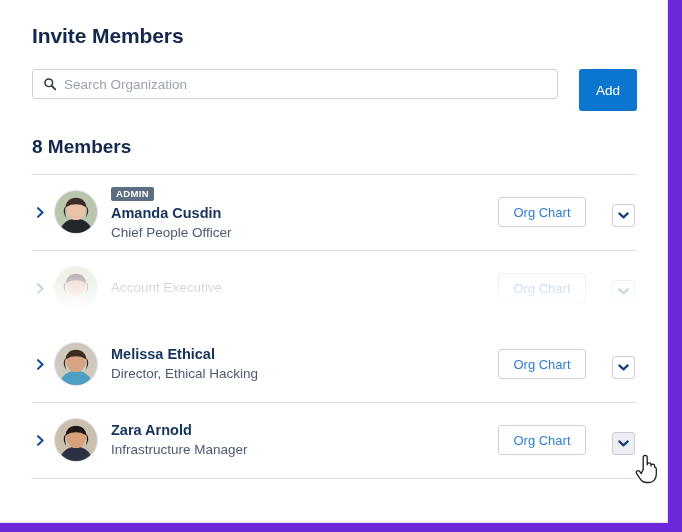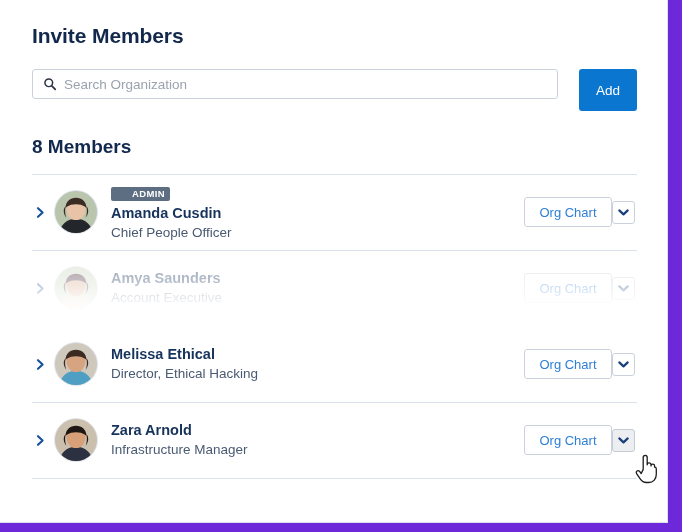--- a/index.html
+++ b/index.html
@@ -152,41 +152,41 @@
     min-width: 0;
     padding-left: 13px;
   }
   .role-badge {
     display: inline-block;
     background: #5d6d82;
     color: #ffffff;
     font-size: 9.5px;
     font-weight: bold;
     letter-spacing: 0.4px;
-    padding: 2px 5px 2px 21px;
+    padding: 2px 5px 2px 5px;
     border-radius: 2px;
     line-height: 1.1;
     margin-bottom: 3px;
   }
   .member-name {
     font-size: 14.5px;
     font-weight: bold;
     color: #16335c;
     line-height: 1.35;
   }
   .member-job {
     font-size: 13.5px;
     color: #4a5a72;
     line-height: 1.4;
   }
   .row-actions {
     flex: 0 0 auto;
     display: flex;
-    align-items: center;
-    gap: 0;
+    align-items: flex-end;
+    gap: 26px;
     padding-right: 2px;
   }
   .org-chart-button {
     min-width: 88px;
     height: 30px;
     padding: 0 13px;
     background: #ffffff;
     border: 1px solid #ccd2dc;
     border-radius: 3px;
     color: #2f7fd6;
@@ -278,21 +278,20 @@
               <svg viewBox="0 0 44 44" xmlns="http://www.w3.org/2000/svg">
                 <rect x="0" y="0" width="44" height="44" fill="#cfd9c2"></rect>
                 <ellipse cx="22" cy="44" rx="17" ry="15" fill="#e8d9c6"></ellipse>
                 <ellipse cx="22" cy="19" rx="10" ry="11.5" fill="#d9a98c"></ellipse>
                 <path d="M11 18c0-7 5-11 11-11s11 4 11 11c0 0-3-4-11-4s-11 4-11 4z" fill="#4b3340"></path>
                 <path d="M11 16c-1 6 0 10 1 12-3-3-4-9-1-12z" fill="#4b3340"></path>
                 <path d="M33 16c1 6 0 10-1 12 3-3 4-9 1-12z" fill="#4b3340"></path>
               </svg>
             </div>
             <div class="member-info">
-              <div class="member-name">Amya Saunders</div>
               <div class="member-job">Account Executive</div>
             </div>
             <div class="row-actions">
               <button class="org-chart-button">Org Chart</button>
               <button class="caret-button">
                 <svg width="13" height="11" viewBox="0 0 13 11" xmlns="http://www.w3.org/2000/svg">
                   <path d="M2.3 3.4 L6.5 7.4 L10.7 3.4" fill="none" stroke="#1b3f7a" stroke-width="2.2" stroke-linecap="round" stroke-linejoin="round"></path>
                 </svg>
               </button>
             </div>

